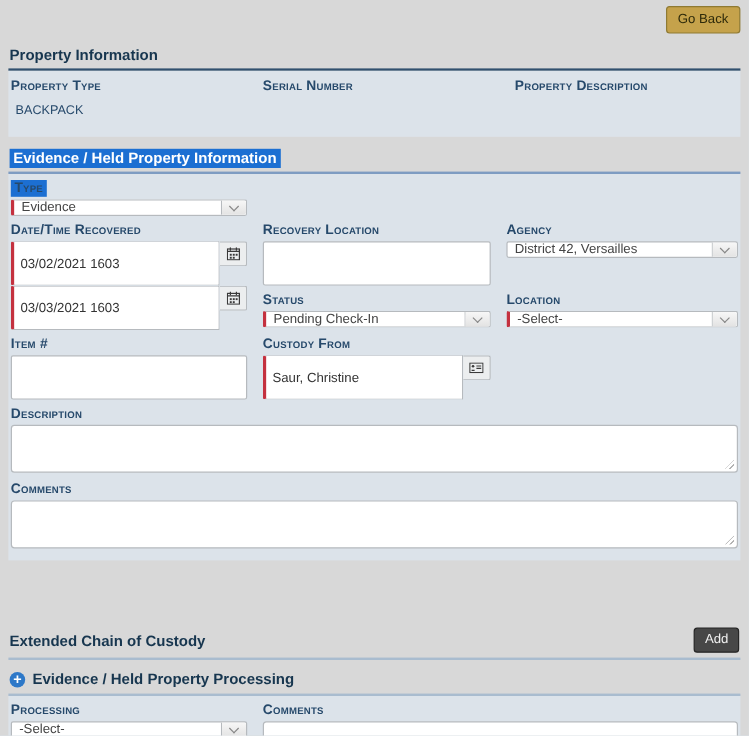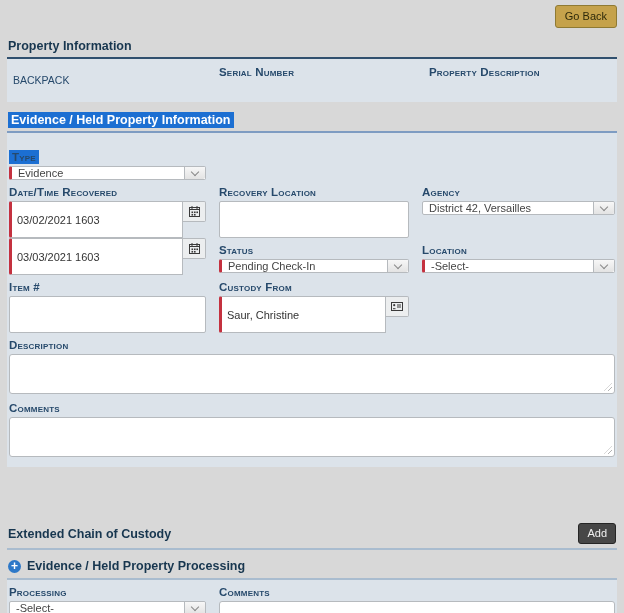--- a/index.html
+++ b/index.html
@@ -115,39 +115,40 @@
 
   <div class="top-bar">
     <button class="btn btn-gold">Go Back</button>
   </div>
 
   <div class="sec-header hdr-line-dark">
     <span>Property Information</span>
   </div>
   <div class="panel prop-table">
     <div>
+      <div class="small-label">Property Type</div>
       <div class="prop-value">BACKPACK</div>
     </div>
     <div>
       <div class="small-label">Serial Number</div>
       <div class="prop-value"></div>
     </div>
     <div>
       <div class="small-label">Property Description</div>
       <div class="prop-value"></div>
     </div>
   </div>
 
   <div class="sec-header hdr-line-blue" style="margin-top:6px;">
     <span class="text-selected">Evidence / Held Property Information</span>
   </div>
 
   <div class="panel form-area">
 
-    <div class="field-label" style="margin-top:12px;">
+    <div class="field-label" style="margin-top:0;">
       <span class="small-label text-selected">Type</span>
     </div>
     <div class="row3">
       <div class="select required">
         <span class="sel-text">Evidence</span>
         <span class="arrow">
             <span class="chev"></span>
           </span>
       </div>
       <div></div>

